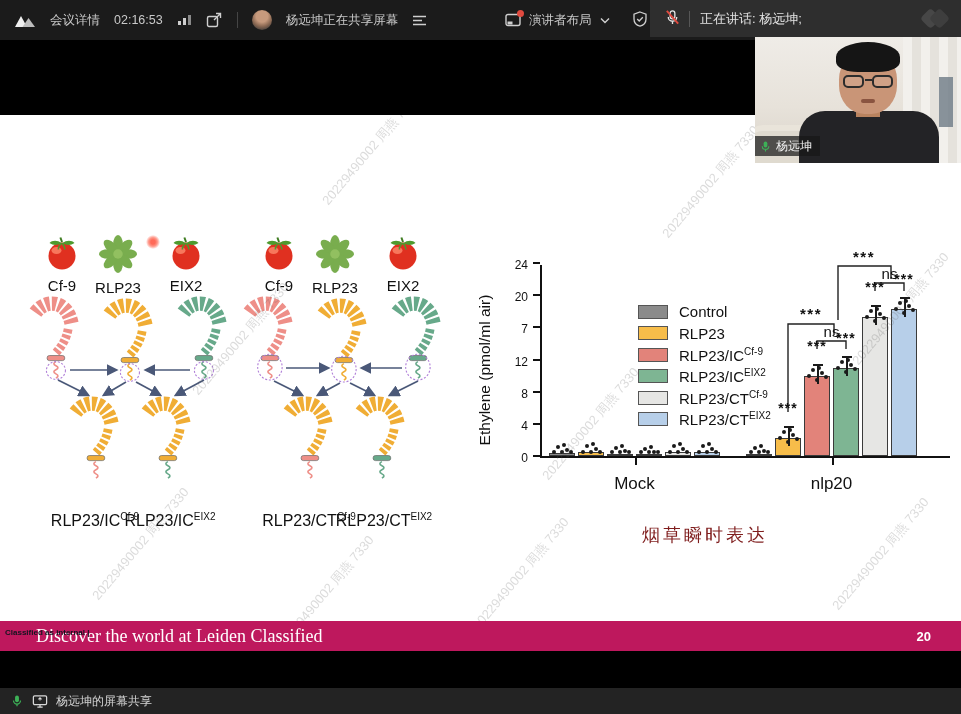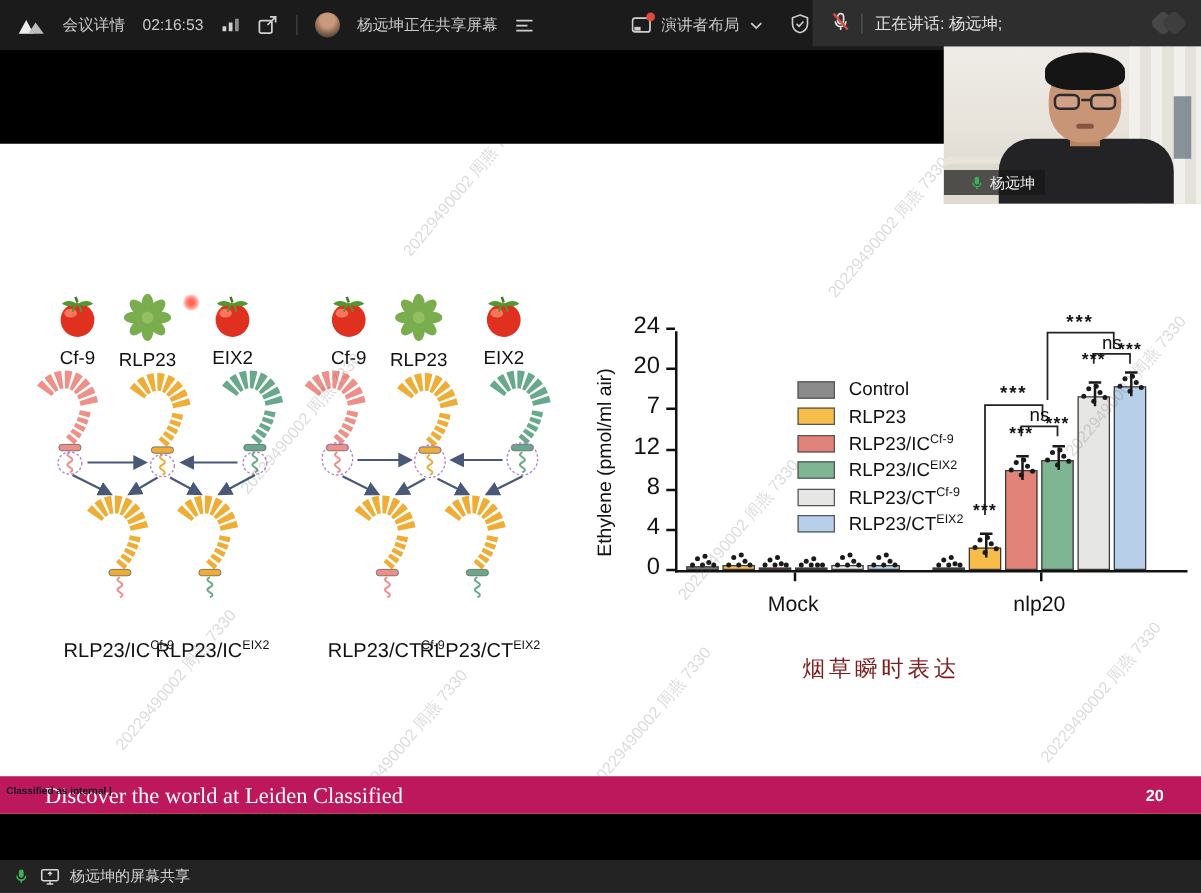--- a/index.html
+++ b/index.html
@@ -39,21 +39,21 @@
   .neck { position:absolute; left:101px; top:64px; width:24px; height:16px; background:#b9835f; }
   .head { position:absolute; left:84px; top:13px; width:58px; height:64px; background:#c99577;
     border-radius:46% 46% 44% 44%; }
   .hair { position:absolute; left:81px; top:5px; width:64px; height:30px; background:#151515;
     border-radius:50% 50% 34% 34%; }
   .lens { position:absolute; top:38px; width:21px; height:13px; border:2px solid #2c2c2c;
     border-radius:5px; background:rgba(255,255,255,.12); }
   .bridge { position:absolute; left:110px; top:42px; width:7px; height:2px; background:#2c2c2c; }
   .mouth { position:absolute; left:106px; top:62px; width:14px; height:4px; background:#8a5440; border-radius:2px; }
   .cam-label { position:absolute; left:0; bottom:7px; height:20px; display:flex; align-items:center;
-    gap:4px; background:rgba(24,24,24,.72); color:#f0f0f0; font-size:12px; padding:0 8px 0 20px; }
+    gap:4px; background:rgba(24,24,24,.72); color:#f0f0f0; font-size:12px; padding:0 8px 0 4px; }
 
   
   .slide { position:absolute; left:0; top:115px; width:961px; height:536px; background:#fff; }
   .slide-body { position:absolute; left:0; top:0; width:961px; height:506px; overflow:hidden; }
   .slide-title { position:absolute; left:38px; top:28px; font-size:26px; font-weight:bold;
     color:#1b1d9a; letter-spacing:.5px; }
   .wmark { position:absolute; color:rgba(90,90,90,.22); font-size:13px; white-space:nowrap;
     transform:rotate(-50deg); pointer-events:none; }
   .laser { position:absolute; left:146px; top:120px; width:14px; height:14px; border-radius:50%;
     background:radial-gradient(circle,#ff6a58 0 22%, rgba(255,70,45,.55) 45%, rgba(255,70,45,0) 72%); }
@@ -69,21 +69,21 @@
   .disc { fill:currentColor; stroke:#666; stroke-width:1; }
   .darrow { stroke:#4a5878; stroke-width:1.7; }
 
   
   .chart { position:absolute; left:458px; top:118px; width:500px; height:300px; }
   .plot { position:absolute; left:82px; top:32px; width:410px; height:193px;
     border-left:2px solid #111; border-bottom:2px solid #111; }
   .ylabel { position:absolute; top:128px; left:-88px; width:230px; text-align:center;
     transform:rotate(-90deg); font-size:15.5px; color:#111; }
   .ytick { position:absolute; left:-9px; width:7px; height:2px; background:#111; }
-  .ylab { position:absolute; left:-42px; width:28px; text-align:right; font-size:19px; color:#111; }
+  .ylab { position:absolute; left:-42px; width:28px; text-align:right; font-size:12px; color:#111; }
   .bar { position:absolute; bottom:0; border:1px solid #3a3a3a; }
   .dot { position:absolute; width:4px; height:4px; border-radius:50%; background:#1a1a1a; }
   .wh { position:absolute; width:2px; background:#1a1a1a; }
   .whcap { position:absolute; width:10px; height:2px; background:#1a1a1a; }
   .sig { position:absolute; width:44px; text-align:center; font-weight:bold; font-size:14px;
     letter-spacing:1px; color:#111; }
   .xtick { position:absolute; bottom:-9px; width:2px; height:7px; background:#111; }
   .xlab { position:absolute; bottom:-38px; width:90px; text-align:center; font-size:17px; color:#111; }
   .legend { position:absolute; left:96px; top:36px; }
   .lgrow { display:flex; align-items:center; gap:11px; height:21.5px; }

